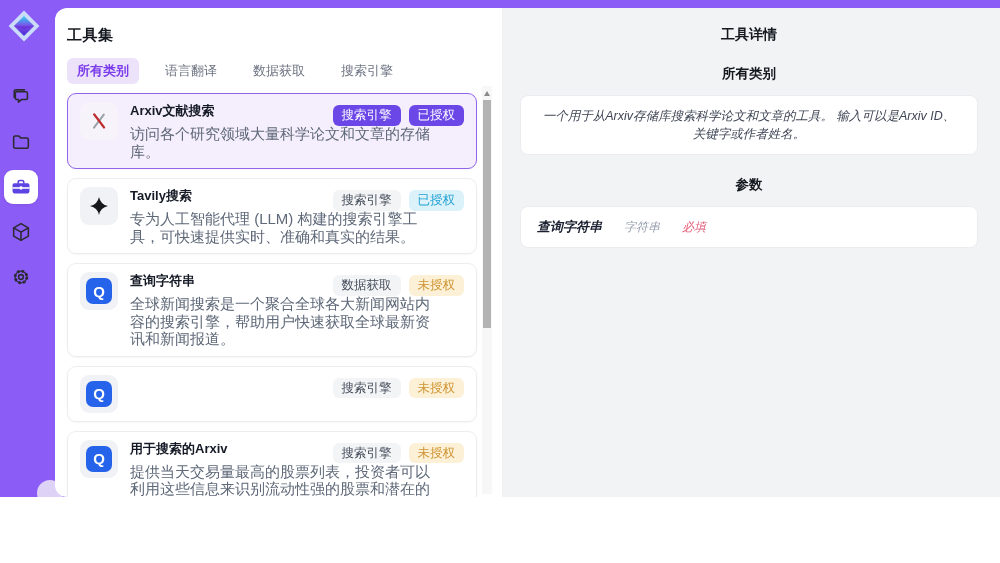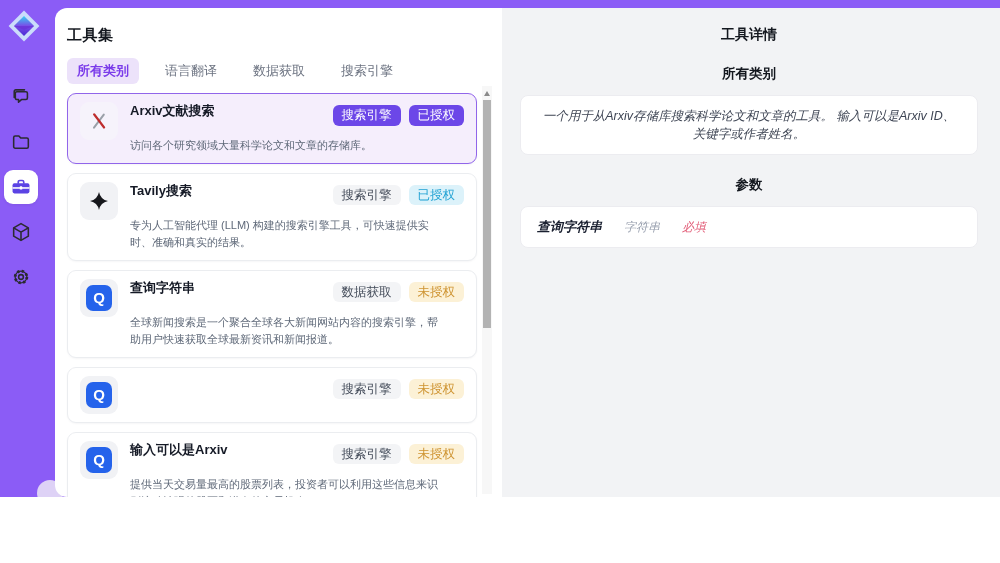--- a/index.html
+++ b/index.html
@@ -29,21 +29,21 @@
   .cards { margin-top:9px; width:410px; }
   .card { position:relative; display:flex; gap:12px; padding:8px 12px; background:#ffffff;
           border:1px solid #ebedf0; border-radius:9px; margin-bottom:9px;
           box-shadow:0 1px 2px rgba(16,24,40,.04); cursor:pointer; }
   .card.selected { background:#f5eefc; border:1.5px solid #9165ea; }
   .card-icon { flex:0 0 38px; width:38px; height:38px; border-radius:9px; background:#f1f2f5;
                display:flex; align-items:center; justify-content:center; }
   .card.selected .card-icon { background:#f6f3fb; }
   .card-body { flex:1; min-width:0; }
   .card-title { font-size:13px; font-weight:700; color:#151a26; line-height:17px; }
-  .card-desc { font-size:11px; color:#5e6878; line-height:17.5px; margin-top:18px; max-width:310px; }
+  .card-desc { font-size:15px; color:#5e6878; line-height:17.5px; margin-top:6px; max-width:310px; }
   .card-badges { position:absolute; top:11px; right:12px; display:flex; gap:8px; }
   .badge { font-size:12.5px; line-height:1; padding:4px 9px; border-radius:6px; white-space:nowrap; }
   .badge.solid { background:#6c47e8; color:#ffffff; }
   .badge.gray { background:#f3f4f6; color:#434b59; }
   .badge.blue { background:#dcf2fa; color:#22a2d3; }
   .badge.orange { background:#fcf1d6; color:#ce9330; }
 
   
   .scrollbar { position:absolute; right:10px; top:78px; bottom:3px; width:10px; background:#f7f7f7; }
   .scroll-arrow { position:absolute; top:2px; left:0; width:10px; height:10px; display:flex; align-items:center; justify-content:center; cursor:pointer; }
@@ -194,21 +194,21 @@
       <span class="badge badge-auth orange">未授权</span>
     </div>
   </div>
           <div class="card">
     <div class="card-icon">
               <div class="q-logo">
                 <span>Q</span>
               </div>
             </div>
     <div class="card-body">
-      <div class="card-title">输入可以是Arxiv</div>
+      <div class="card-title">用于搜索的Arxiv</div>
       <div class="card-desc">提供当天交易量最高的股票列表，投资者可以利用这些信息来识别流动性强的股票和潜在的交易机会。</div>
     </div>
     <div class="card-badges">
       <span class="badge badge-category gray">搜索引擎</span>
       <span class="badge badge-auth orange">未授权</span>
     </div>
   </div>
         </div>
 
       <div class="scrollbar">

